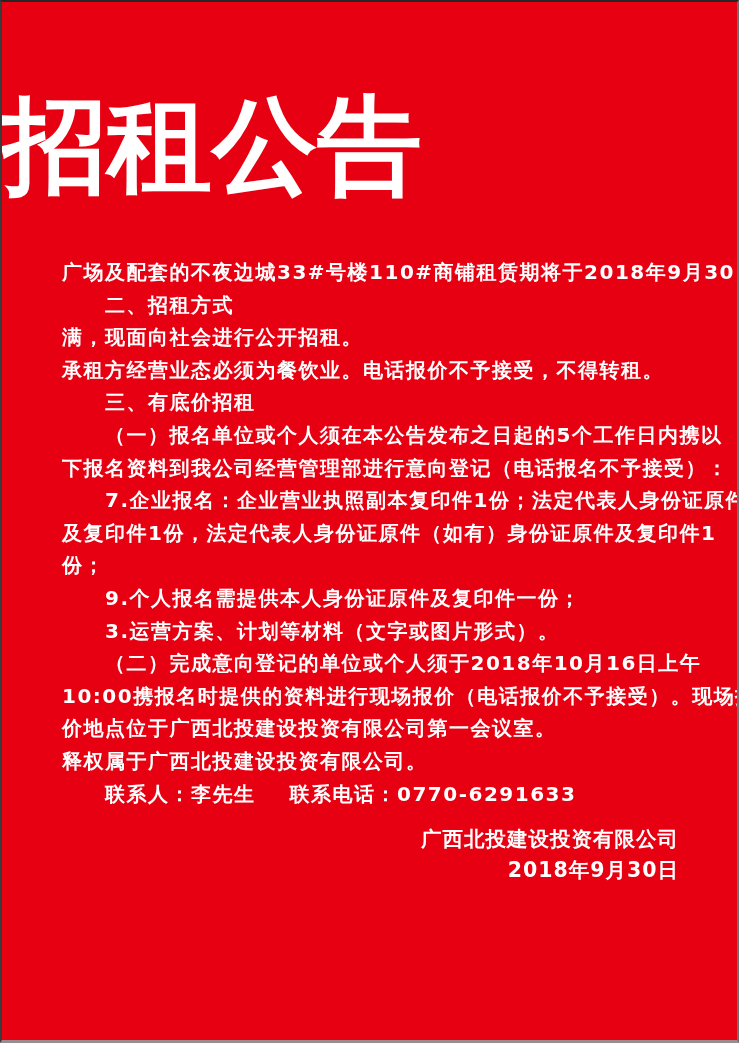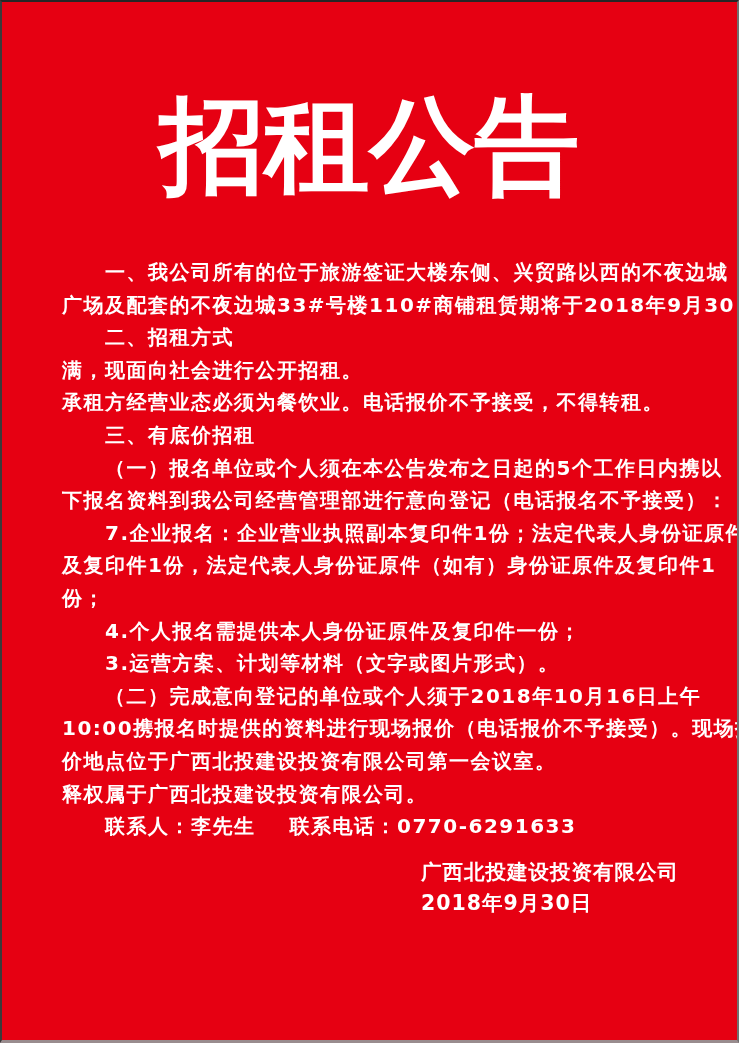--- a/index.html
+++ b/index.html
@@ -16,21 +16,21 @@
     color: var(--text, #ffffff);
     border-style: solid;
     border-width: 2px 2px 3px 2px;
     border-color: #262626 #707070 #998c8e #3a3a3a;
     overflow: hidden;
     font-family: "DejaVu Sans", sans-serif;
     font-weight: bold;
   }
   .title {
     margin-top: 88px;
-    text-align: center;
+    text-align: left;
     font-family: "DejaVu Serif", serif;
     font-weight: bold;
     font-size: 105px;
     line-height: 110px;
     letter-spacing: 0px;
     white-space: nowrap;
   }
   .body-text {
     margin: 56px 56px 0 60px;
     font-size: 20px;
@@ -45,44 +45,43 @@
   }
   .contact-phone-label {
     margin-left: 34px;
   }
   .signature {
     width: max-content;
     margin: 14px 58px 0 auto;
     font-size: 20.5px;
     line-height: 31px;
     letter-spacing: 1px;
-    text-align: left;
+    text-align: right;
     white-space: nowrap;
   }
 </style>
 </head>
 <body>
 
 <div class="page">
 
   <div class="title">招租公告</div>
 
   <div class="body-text">
-    <div class="line indent">一、我公司所有的位于旅游签证大楼东侧、兴贸路以西的不夜边城</div>
     <div class="line">广场及配套的不夜边城33#号楼110#商铺租赁期将于2018年9月30日届</div>
     <div class="line indent">二、招租方式</div>
     <div class="line">满，现面向社会进行公开招租。</div>
     <div class="line">承租方经营业态必须为餐饮业。电话报价不予接受，不得转租。</div>
     <div class="line indent">三、有底价招租</div>
     <div class="line indent">（一）报名单位或个人须在本公告发布之日起的5个工作日内携以</div>
     <div class="line">下报名资料到我公司经营管理部进行意向登记（电话报名不予接受）：</div>
     <div class="line indent">7.企业报名：企业营业执照副本复印件1份；法定代表人身份证原件</div>
     <div class="line">及复印件1份，法定代表人身份证原件（如有）身份证原件及复印件1</div>
     <div class="line">份；</div>
-    <div class="line indent">4.个人报名需提供本人身份证原件及复印件一份；</div>
+    <div class="line indent">9.个人报名需提供本人身份证原件及复印件一份；</div>
     <div class="line indent">3.运营方案、计划等材料（文字或图片形式）。</div>
     <div class="line indent">（二）完成意向登记的单位或个人须于2018年10月16日上午</div>
     <div class="line">10:00携报名时提供的资料进行现场报价（电话报价不予接受）。现场报</div>
     <div class="line">价地点位于广西北投建设投资有限公司第一会议室。</div>
     <div class="line">释权属于广西北投建设投资有限公司。</div>
 
     <div class="line indent">
       <span>联系人：</span><span>李先生</span><span class="contact-phone-label">联系电话：</span><span>0770-6291633</span>
     </div>
   </div>

